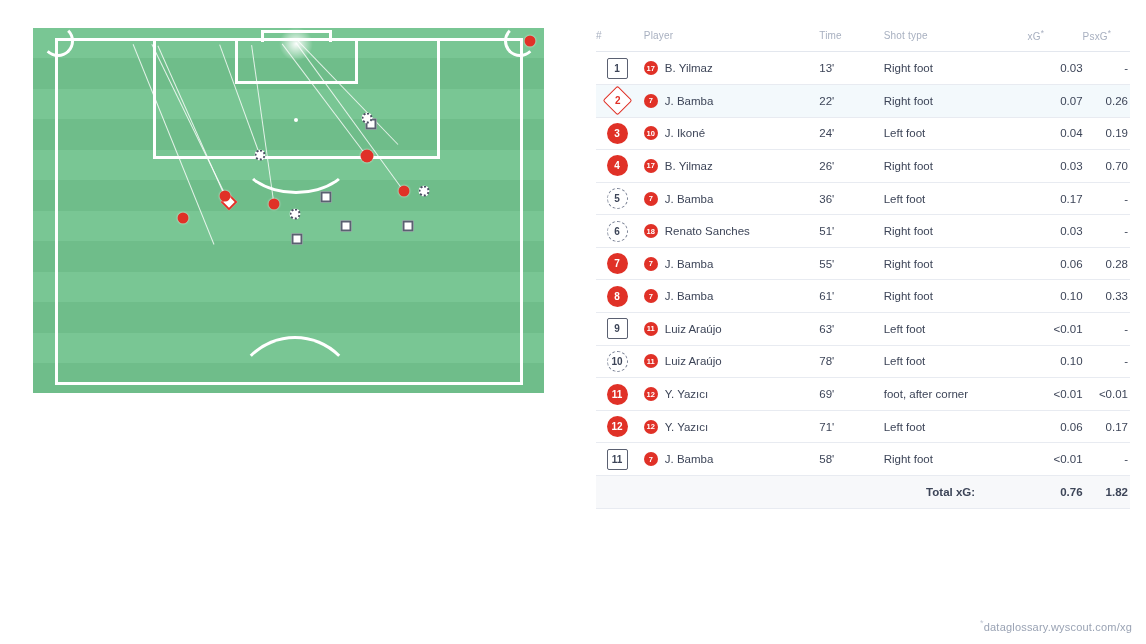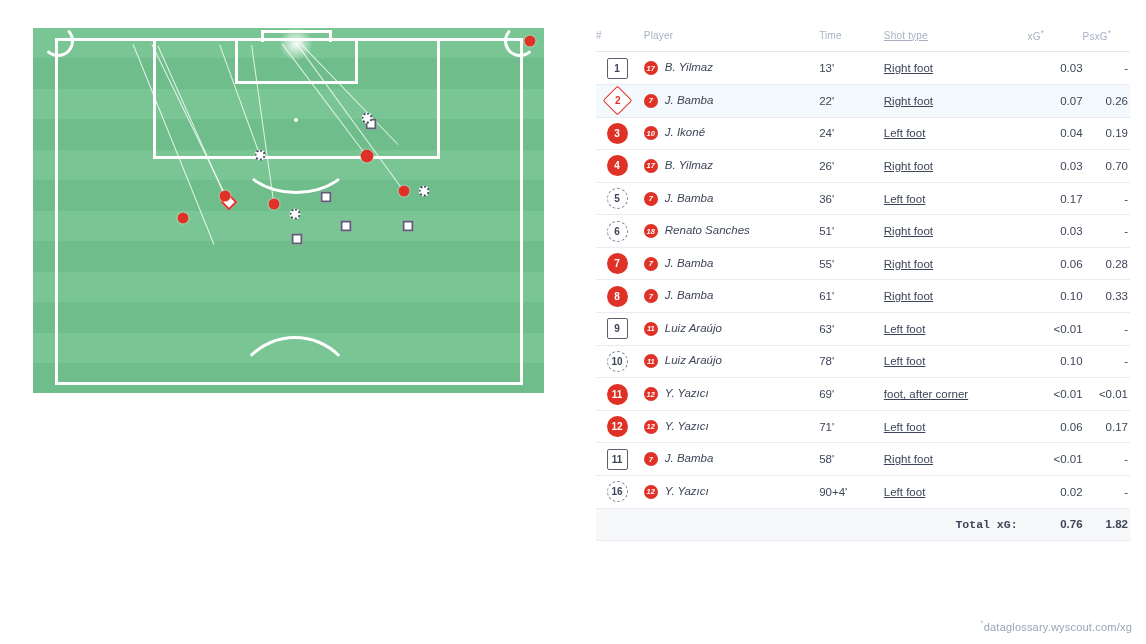--- a/index.html
+++ b/index.html
@@ -74,21 +74,21 @@
     padding: 0; height: 32.6px;
     border-bottom: 1px solid #e8ebf1;
     font-size: 11.5px; color: #3d4558;
     vertical-align: middle;
     white-space: nowrap;
   }
   tr.highlight td { background: #f3f9fc; }
   .c-num   { width: 48px; }
   .c-play  { width: 178px; }
   .c-time  { width: 66px; }
-  .c-type  { width: 146px; text-decoration: underline; }
+  .c-type  { width: 146px; }
   .c-xg    { width: 56px; text-align: right; }
   .c-psxg  { width: 48px; text-align: right; padding-right: 2px !important; }
   th.c-xg, th.c-psxg { text-align: right; }
 
   
   .badge { display:inline-flex; align-items:center; justify-content:center;
            width: 21px; height: 21px; font-size: 10px; font-weight: 700; }
   .badge.sq  { border: 1.6px solid #5a6071; color:#3d4558; background:#fff; border-radius: 2px; }
   .badge.dot { background:#e03127; color:#fff; border-radius:50%; }
   .badge.ring{ border: 1.6px dashed #7b8396; color:#3d4558; background:#fff; border-radius:50%; }
@@ -96,27 +96,27 @@
                transform: rotate(45deg); border-radius:2px; }
   .badge.dia > span { transform: rotate(-45deg); display:block; }
   .numcell { display:flex; align-items:center; justify-content:center; width:42px; }
 
   .jersey {
     display:inline-flex; align-items:center; justify-content:center;
     width: 14px; height: 14px; border-radius: 50%;
     background: #e03127; color: #fff; font-size: 7.5px; font-weight: 700;
     margin-right: 7px; flex: 0 0 auto;
   }
-  .playercell { display:flex; align-items:flex-start;font-style:italic; }
+  .playercell { display:flex; align-items:center; }
 
   tr.total-row td {
     background: #f7f8fa; border-bottom: 1px solid #e8ebf1;
     font-weight: 700; color:#3d4558; height: 30px;
   }
-  .total-label { text-align: right; padding-right: 10px !important; font-family: Liberation Mono, monospace; }
+  .total-label { text-align: center; padding-right: 10px !important; }
 
   #footnote {
     position: absolute; right: 14px; top: 618px;
     font-size: 11px; color: #9aa3b4; letter-spacing: .2px;
   }
   #footnote sup { font-size: 9px; color:#c2c8d4; }
 </style>
 </head>
 <body>
 
@@ -471,39 +471,20 @@
               <div class="playercell">
                 <span class="jersey">7</span>
                 <span>J. Bamba</span>
               </div>
             </td>
             <td class="c-time">58'</td>
             <td class="c-type">Right foot</td>
             <td class="c-xg">&lt;0.01</td>
             <td class="c-psxg">-</td>
           </tr>
-          <tr>
-            <td class="c-num">
-              <div class="numcell">
-                <div class="badge ring">
-                  <span>16</span>
-                </div>
-              </div>
-            </td>
-            <td class="c-play">
-              <div class="playercell">
-                <span class="jersey">12</span>
-                <span>Y. Yazıcı</span>
-              </div>
-            </td>
-            <td class="c-time">90+4'</td>
-            <td class="c-type">Left foot</td>
-            <td class="c-xg">0.02</td>
-            <td class="c-psxg">-</td>
-          </tr>
           <tr class="total-row">
             <td colspan="3"></td>
             <td class="total-label">Total xG:</td>
             <td class="c-xg">0.76</td>
             <td class="c-psxg">1.82</td>
           </tr>
         </tbody>
     </table>
   </div>
 

